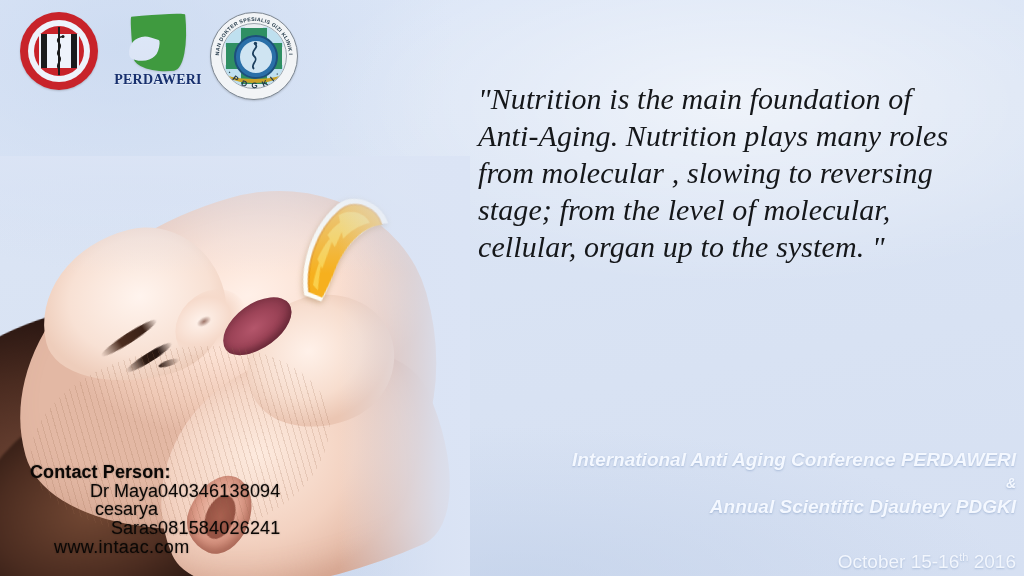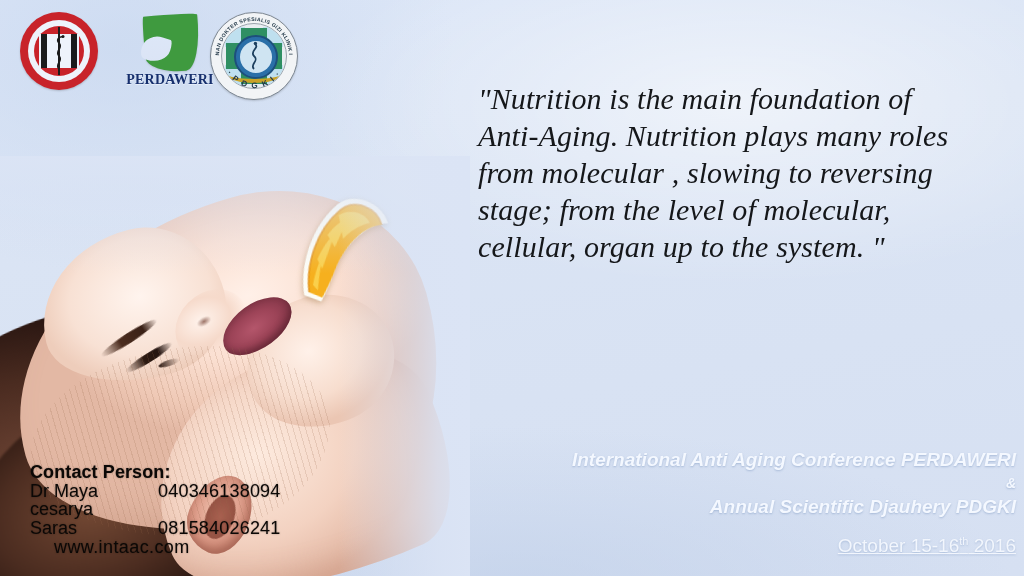--- a/index.html
+++ b/index.html
@@ -45,21 +45,21 @@
     position:absolute;left:19px;top:22px;right:19px;bottom:22px;
     background:#eef3fb;
   }
   .idi-bar{position:absolute;top:0;bottom:0;width:6px;background:#1b1b1b;}
   .idi-bar.l{left:2px;} .idi-bar.r{right:2px;}
   .idi-rodwrap{position:absolute;left:50%;top:-7px;bottom:-7px;width:14px;margin-left:-7px;}
   .idi-rod{position:absolute;left:6px;top:0;bottom:0;width:2px;background:#1b1b1b;}
   .idi-snake{position:absolute;left:0;top:0;width:14px;height:100%;}
 
   
-  #logo-perdaweri{left:108px;top:0px;width:96px;height:92px;text-decoration:underline;}
+  #logo-perdaweri{left:96px;top:0px;width:96px;height:92px;text-decoration:underline;}
   .leaf{
     position:absolute;left:22px;top:4px;width:56px;height:58px;
     background:#3f9a3f;
     border-radius:4% 96% 30% 70% / 70% 6% 94% 30%;
     transform:rotate(-6deg);
     box-shadow:0 1px 2px rgba(0,0,0,.12);
   }
   .leaf-notch{
     position:absolute;left:20px;top:26px;width:28px;height:26px;
     background:linear-gradient(160deg,#dde7f8,#dbe4f5);
@@ -250,43 +250,42 @@
     font-size:17px;color:#1d1f22;letter-spacing:.1px;
   }
 
   
   .contact{
     position:absolute;left:30px;top:463px;width:270px;
     font-family:"Liberation Sans",sans-serif;
     font-size:18px;line-height:18.5px;color:#0b0806;
     text-shadow:0 0 2px rgba(0,0,0,.35);
   }
-  .contact .row{display:flex;}
+  .contact .row{display:flex;text-align:right;}
   .contact .nm{width:128px;}
   .contact .ph{letter-spacing:.2px;}
   .contact .hdr{font-weight:bold;letter-spacing:.1px;}
   .contact .site{margin-top:1px;padding-left:4px;letter-spacing:.4px;margin-left:20px;}
 
   
   .conf{
     position:absolute;right:8px;top:446px;width:640px;
     text-align:right;
     font-family:"Liberation Sans",sans-serif;
     font-style:italic;font-weight:bold;
     font-size:19px;line-height:27px;
     color:#f4f8ff;
     text-shadow:0 1px 2px rgba(110,140,185,.45);
   }
   .conf .amp{font-size:14px;line-height:20px;font-weight:bold;}
   .conf .date{
-    margin-top:8px;
+    margin-top:24px;
     font-style:normal;font-weight:normal;font-size:19px;
     color:#f2f6fd;
     text-shadow:0 1px 2px rgba(110,140,185,.40);
-    text-decoration:underline;
   }
   .conf .date sup{font-size:11px;vertical-align:super;}
 </style>
 </head>
 <body>
 
 <div id="poster">
 
   <div class="bg-soft"></div>
 

